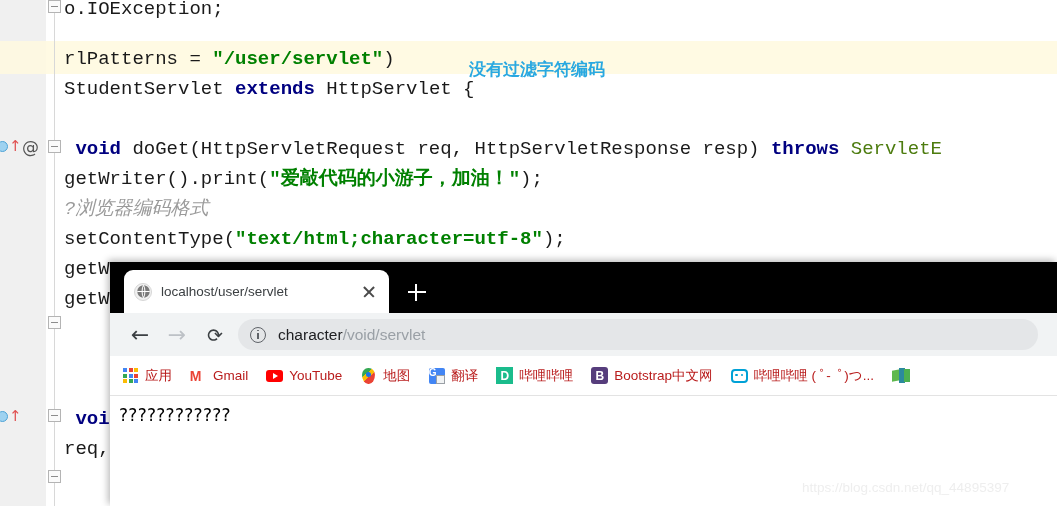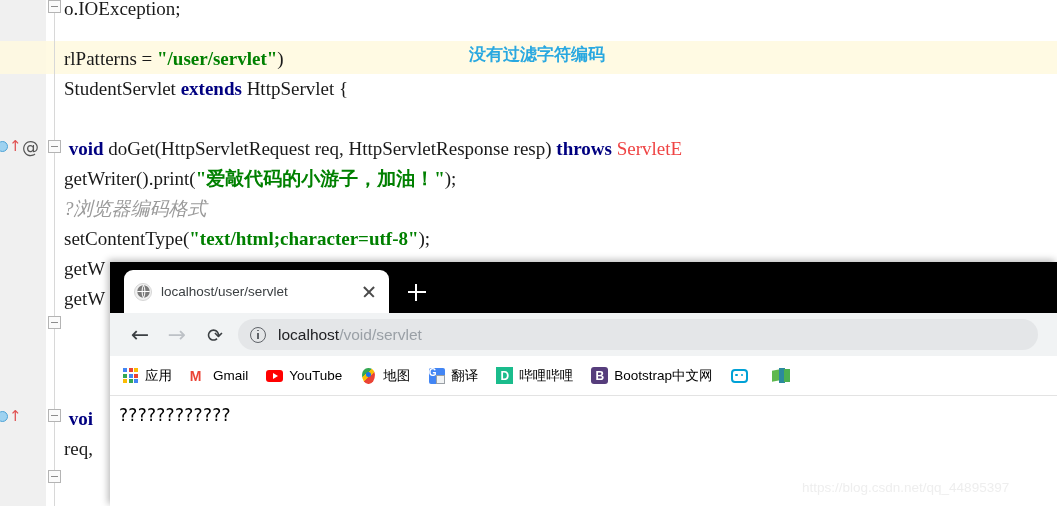--- a/index.html
+++ b/index.html
@@ -44,35 +44,35 @@
     position: absolute;
     left: 0; top: 41px;
     width: 46px; height: 33px;
     background: #fdf8e2;
   }
 
   .code {
     position: absolute;
     left: 0; top: 0;
     width: 966px; height: 506px;
-    font-family: Liberation Serif, serif;
+    font-family: Liberation Mono, monospace;
     font-size: 19px;
     line-height: 30px;
     color: #1a1a1a;
     white-space: pre;
   }
   .code-line {
     position: absolute;
     left: 64px;
     white-space: pre;
   }
   .kw      { color: #000080; font-weight: bold; }
   .str     { color: #008000; font-weight: bold; }
   .cmt     { color: #9a9a9a; font-style: italic; }
-  .dim     { color: #ef4444; }
+  .dim     { color: #4d7c0f; }
   .plain   { color: #1a1a1a; }
   .fold {
     position: absolute;
     width: 13px; height: 13px;
     border: 1px solid #b4b4b4;
     background: #fbfbfb;
     box-sizing: border-box;
   }
   .fold::after {
     content: "";
@@ -289,21 +289,21 @@
     width: 17px; height: 17px;
     margin-right: 6px;
     flex: 0 0 auto;
     position: relative;
     display: flex; align-items: center; justify-content: center;
     font-size: 11px;
     font-family: "Liberation Sans", sans-serif;
   }
   .bm-label {
     font-size: 13.5px;
-    color: #000000;
+    color: #b91c1c;
     font-family: "Liberation Sans", sans-serif;
   }
 
   
   .appgrid {
     width: 17px; height: 17px;
     display: grid;
     grid-template-columns: repeat(3, 4px);
     grid-template-rows: repeat(3, 4px);
     gap: 1.5px;
@@ -463,21 +463,21 @@
 
   <div class="ovr-ball" style="left:-3px; top:411px;"></div>
   <div class="ovr-arrow" style="left:9px; top:409px;">↑</div>
 
   <div class="fold" style="left:48px; top:0px;"></div>
   <div class="fold" style="left:48px; top:140px;"></div>
   <div class="fold-end" style="left:48px; top:316px;"></div>
   <div class="fold" style="left:48px; top:409px;"></div>
   <div class="fold-end" style="left:48px; top:470px;"></div>
 
-  <div class="annot" style="left:469px; top:43px;">没有过滤字符编码</div>
+  <div class="annot" style="left:469px; top:58px;">没有过滤字符编码</div>
 
   <div class="code" id="code-layer"><div class="code-line" style="top: -6px;"><span class="plain">o.IOException;</span></div><div class="code-line" style="top: 44px;"><span class="plain">rlPatterns = </span><span class="str">"/user/servlet"</span><span class="plain">)</span></div><div class="code-line" style="top: 74px;"><span class="plain">StudentServlet </span><span class="kw">extends</span><span class="plain"> HttpServlet {</span></div><div class="code-line" style="top: 134px;"><span class="plain"> </span><span class="kw">void</span><span class="plain"> doGet(HttpServletRequest req, HttpServletResponse resp) </span><span class="kw">throws</span><span class="dim"> ServletE</span></div><div class="code-line" style="top: 164px;"><span class="plain">getWriter().print(</span><span class="str">"爱敲代码的小游子，加油！"</span><span class="plain">);</span></div><div class="code-line" style="top: 194px;"><span class="cmt">?浏览器编码格式</span></div><div class="code-line" style="top: 224px;"><span class="plain">setContentType(</span><span class="str">"text/html;character=utf-8"</span><span class="plain">);</span></div><div class="code-line" style="top: 254px;"><span class="plain">getW</span></div><div class="code-line" style="top: 284px;"><span class="plain">getW</span></div><div class="code-line" style="top: 404px;"><span class="plain"> </span><span class="kw">voi</span></div><div class="code-line" style="top: 434px;"><span class="plain">req,</span></div></div>
 </div>
 
 <div id="browser">
 
   <div class="tabstrip">
     <div class="tab">
       <span class="tab-favicon">
         <svg width="15" height="15" viewBox="0 0 24 24">
@@ -491,21 +491,21 @@
     <div class="newtab"></div>
   </div>
 
   <div class="toolbar">
     <div class="nav-btn nav-back">←</div>
     <div class="nav-btn nav-forward">→</div>
     <div class="nav-btn nav-reload">⟳</div>
 
     <div class="omnibox">
       <span class="info-icon"></span>
-      <span class="url"><b>localhost</b><span>/void/servlet</span></span>
+      <span class="url"><b>character</b><span>/void/servlet</span></span>
     </div>
   </div>
 
   <div class="bookmarks" id="bookmarks-bar">
       <div class="bm">
         <span class="bm-ico">
           <span class="appgrid">
             <i style="background: rgb(66, 133, 244);"></i>
             <i style="background: rgb(234, 67, 53);"></i>
             <i style="background: rgb(251, 188, 4);"></i>
@@ -555,20 +555,21 @@
         </span>
         <span class="bm-label">Bootstrap中文网</span>
       </div>
       <div class="bm">
         <span class="bm-ico">
           <span class="ico-bili">
             <i></i>
             <i></i>
           </span>
         </span>
+        <span class="bm-label">哔哩哔哩 ( ﾟ- ﾟ)つ...</span>
       </div>
       <div class="bm">
         <span class="bm-ico">
           <span class="ico-win">
             <span class="s1"></span>
             <span class="s2"></span>
             <span class="s3"></span>
           </span>
         </span>
       </div>

